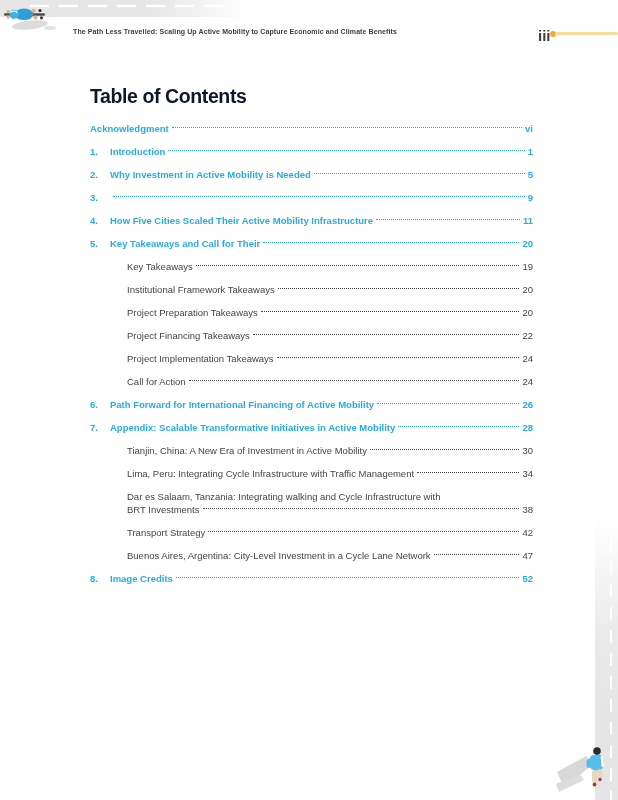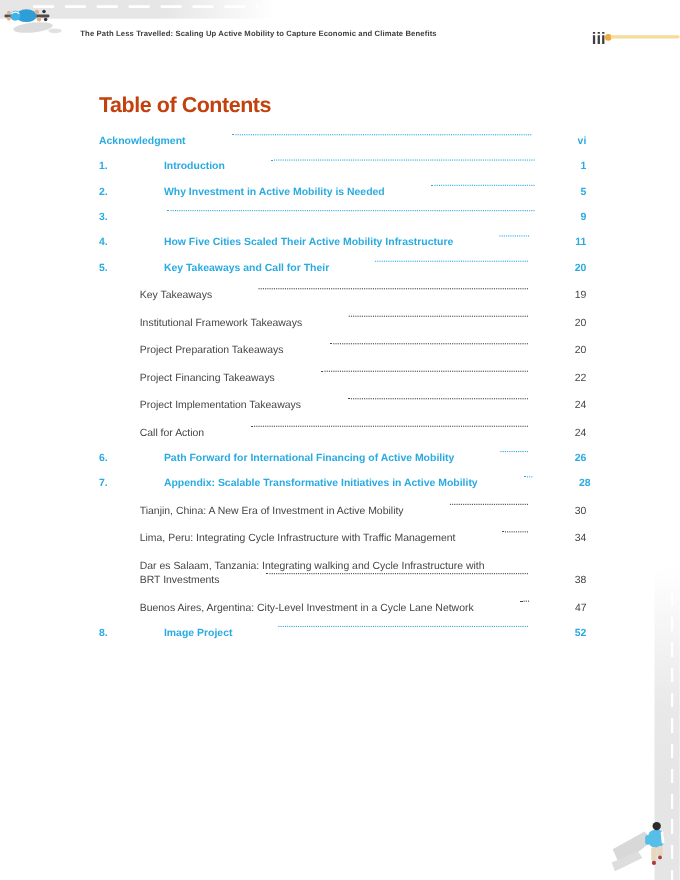--- a/index.html
+++ b/index.html
@@ -26,30 +26,30 @@
     border-radius:50%; background:#efa93d;
   }
   .yellow-line {
     position:absolute; left:555px; top:32.2px; width:63px; height:2.8px;
     border-radius:1.5px; background:#f6dc98;
   }
 
   
   .toc-title {
     position:absolute; left:90px; top:87px; margin:0;
-    font-size:19.5px; font-weight:700; letter-spacing:-0.4px; color:#c2410c;
+    font-size:19.5px; font-weight:700; letter-spacing:-0.4px; color:#0f172a;
     line-height:1;
   }
 
   
   .toc { position:absolute; left:90px; top:122px; width:443px; }
   .toc-entry { margin-bottom:10px; font-size:9.5px; line-height:13px; }
   .toc-entry.main { color:#29abe2; font-weight:700; }
-  .toc-entry.sub  { color:#454547; font-weight:400; padding-left:37px;margin-top:12px; }
-  .toc-line { display:flex; align-items:flex-start;gap:39px; }
+  .toc-entry.sub  { color:#454547; font-weight:400; padding-left:37px; }
+  .toc-line { display:flex; align-items:center; }
   .num { width:20px; flex-shrink:0; }
   .t { white-space:nowrap; }
   .leader {
     flex:1 1 auto; min-width:8px;
     border-bottom:1.6px dotted currentColor;
     margin:0 3px 2px 3px;
   }
   .pg { flex-shrink:0; }
 
   
@@ -224,32 +224,37 @@
       <div class="toc-line">
         <span class="t">Dar es Salaam, Tanzania: Integrating walking and Cycle Infrastructure with</span>
       </div>
       <div class="toc-line">
         <span class="t">BRT Investments</span>
         <span class="leader"></span>
         <span class="pg">38</span>
       </div>
     </div>
     <div class="toc-entry sub">
+      <div class="toc-line">
+        <span class="t">Transport Strategy</span>
+        <span class="leader"></span>
+        <span class="pg">42</span>
+      </div>
     </div>
     <div class="toc-entry sub">
       <div class="toc-line">
         <span class="t">Buenos Aires, Argentina: City-Level Investment in a Cycle Lane Network</span>
         <span class="leader"></span>
         <span class="pg">47</span>
       </div>
     </div>
     <div class="toc-entry main">
       <div class="toc-line">
         <span class="num">8.</span>
-        <span class="t">Image Project</span>
+        <span class="t">Image Credits</span>
         <span class="leader"></span>
         <span class="pg">52</span>
       </div>
     </div>
   </div>
 
 <div class="road-right">
   <div class="road-dash-v"></div>
 </div>
 

